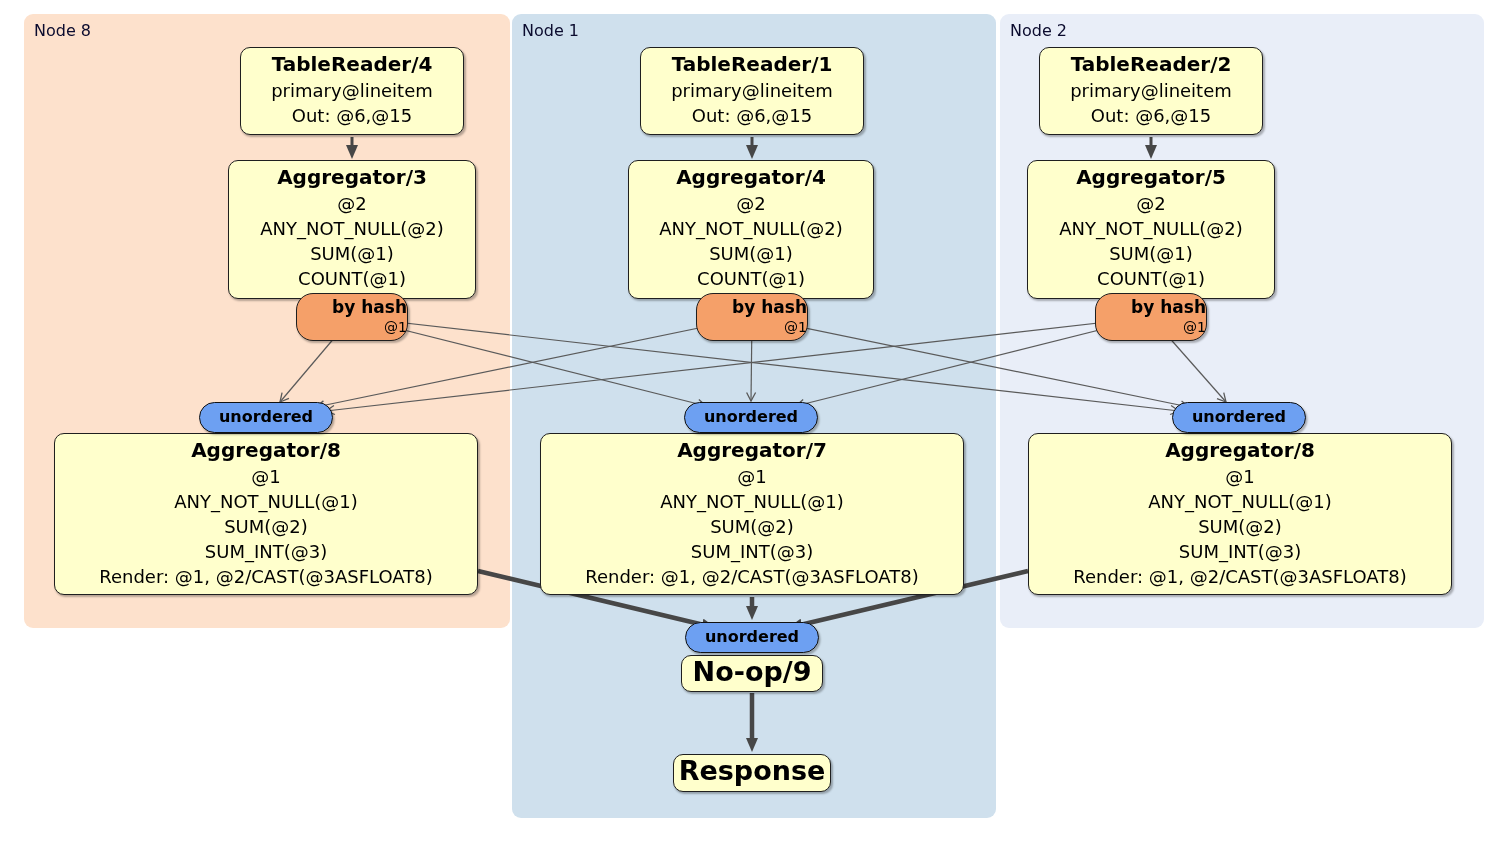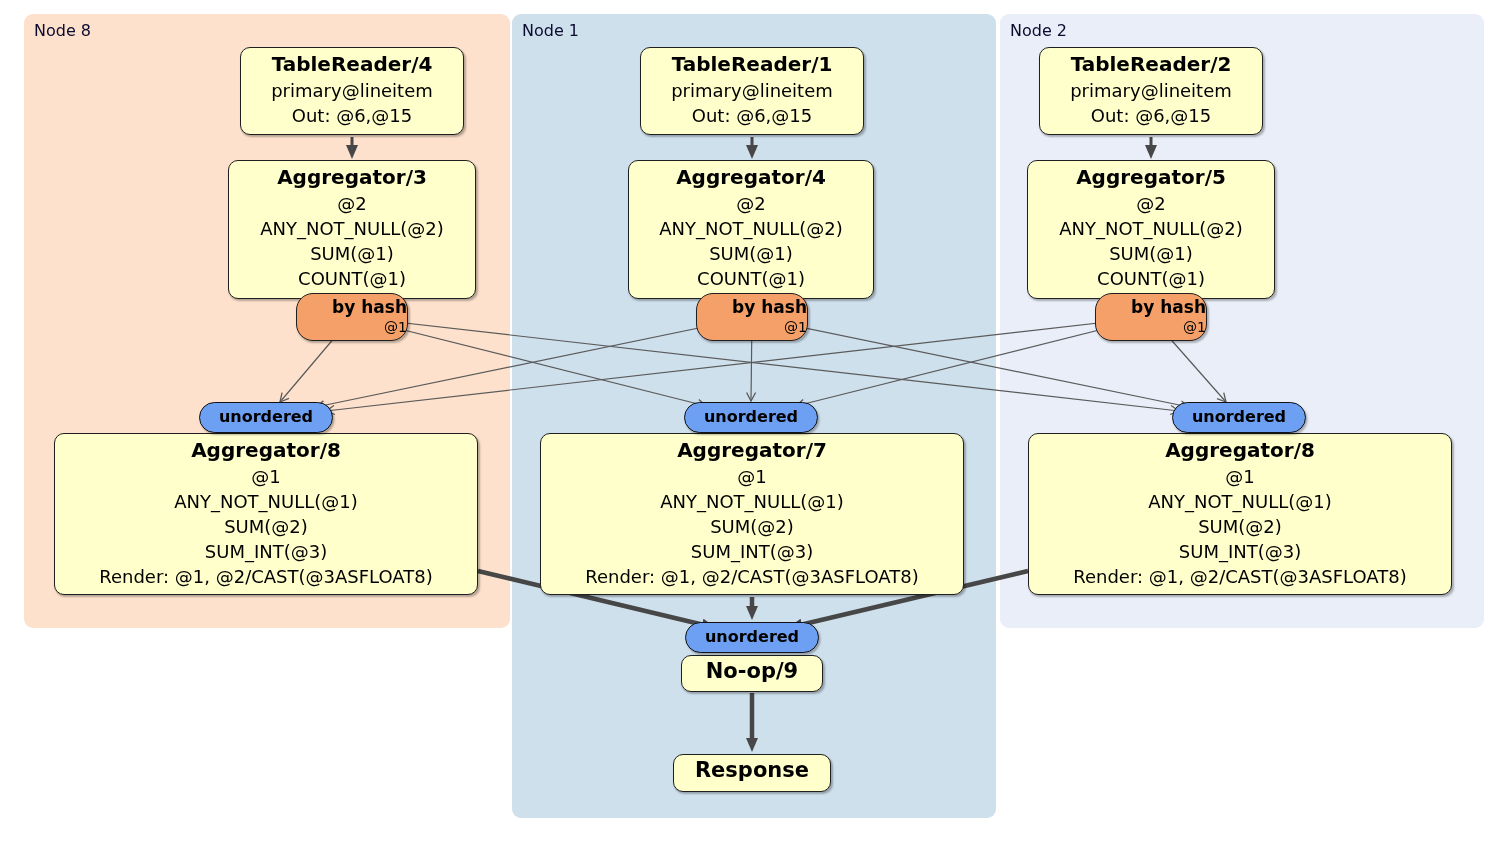--- a/index.html
+++ b/index.html
@@ -16,21 +16,21 @@
   svg.edges{position:absolute;left:0;top:0;width:1504px;height:842px;z-index:1;}
   .thin{stroke:#5a5a5a;stroke-width:1.2;fill:none;}
   .thick{stroke:#474747;stroke-width:4.5;fill:none;}
   .mid{stroke:#474747;stroke-width:3;fill:none;}
 
   
   .op{position:absolute;z-index:2;box-sizing:border-box;background:#ffffcc;border:1.5px solid #1f1f1f;
       border-radius:10px;text-align:center;box-shadow:1.5px 2px 2px rgba(0,0,0,0.28);}
   .op-title{font-weight:bold;font-size:20px;line-height:27px;padding-top:3px;color:#000;}
   .op-line{font-size:18px;line-height:25px;color:#000;white-space:nowrap;}
-  .terminal .op-title{font-size:21px;line-height:31px;padding-top:0;}
+  .terminal .op-title{font-size:27px;line-height:31px;padding-top:0;}
 
   #tr0{left:240px;top:47px;width:224px;height:88px;}
   #tr1{left:640px;top:47px;width:224px;height:88px;}
   #tr2{left:1039px;top:47px;width:224px;height:88px;}
   #agg3{left:228px;top:160px;width:248px;height:139px;}
   #agg4{left:628px;top:160px;width:246px;height:139px;}
   #agg5{left:1027px;top:160px;width:248px;height:139px;}
   #agg6{left:54px;top:433px;width:424px;height:162px;}
   #agg7{left:540px;top:433px;width:424px;height:162px;}
   #agg8{left:1028px;top:433px;width:424px;height:162px;}

